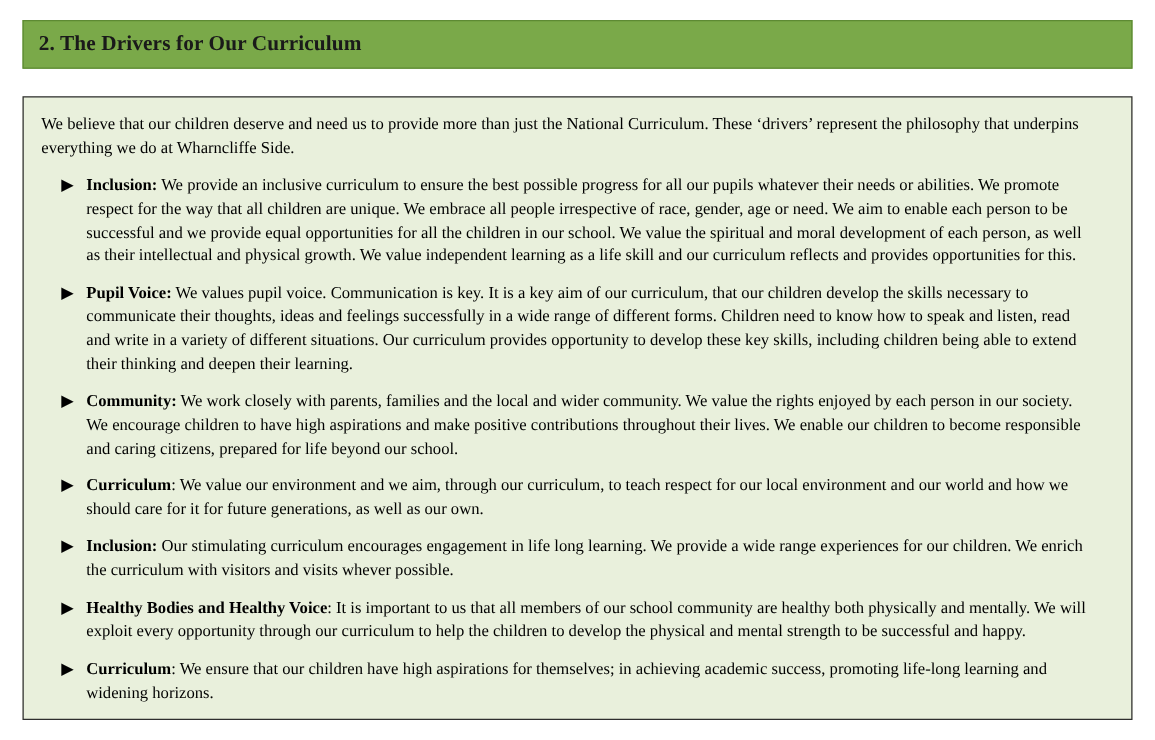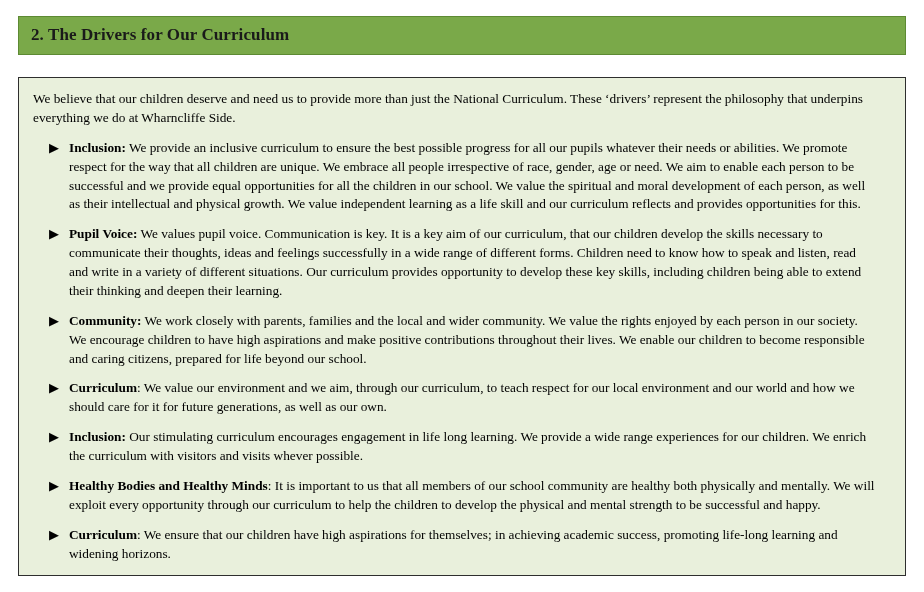--- a/index.html
+++ b/index.html
@@ -78,18 +78,18 @@
   <div class="section-header">2. The Drivers for Our Curriculum</div>
 
   <div class="body-box">
     <p class="intro">We believe that our children deserve and need us to provide more than just the National Curriculum. These ‘drivers’ represent the philosophy that underpins everything we do at Wharncliffe Side.</p>
     <ul class="drivers">
         <li><span class="bullet">▶</span><span class="term">Inclusion:</span><span> We provide an inclusive curriculum to ensure the best possible progress for all our pupils whatever their needs or abilities. We promote respect for the way that all children are unique. We embrace all people irrespective of race, gender, age or need. We aim to enable each person to be successful and we provide equal opportunities for all the children in our school. We value the spiritual and moral development of each person, as well as their intellectual and physical growth. We value independent learning as a life skill and our curriculum reflects and provides opportunities for this.</span></li>
         <li><span class="bullet">▶</span><span class="term">Pupil Voice:</span><span> We values pupil voice. Communication is key. It is a key aim of our curriculum, that our children develop the skills necessary to communicate their thoughts, ideas and feelings successfully in a wide range of different forms. Children need to know how to speak and listen, read and write in a variety of different situations. Our curriculum provides opportunity to develop these key skills, including children being able to extend their thinking and deepen their learning.</span></li>
         <li><span class="bullet">▶</span><span class="term">Community:</span><span> We work closely with parents, families and the local and wider community. We value the rights enjoyed by each person in our society. We encourage children to have high aspirations and make positive contributions throughout their lives. We enable our children to become responsible and caring citizens, prepared for life beyond our school.</span></li>
         <li><span class="bullet">▶</span><span class="term">Curriculum</span><span>: We value our environment and we aim, through our curriculum, to teach respect for our local environment and our world and how we should care for it for future generations, as well as our own.</span></li>
         <li><span class="bullet">▶</span><span class="term">Inclusion:</span><span> Our stimulating curriculum encourages engagement in life long learning. We provide a wide range experiences for our children. We enrich the curriculum with visitors and visits whever possible.</span></li>
-        <li><span class="bullet">▶</span><span class="term">Healthy Bodies and Healthy Minds</span><span>: It is important to us that all members of our school community are healthy both physically and mentally. We will exploit every opportunity through our curriculum to help the children to develop the physical and mental strength to be successful and happy.</span></li>
+        <li><span class="bullet">▶</span><span class="term">Healthy Bodies and Healthy Voice</span><span>: It is important to us that all members of our school community are healthy both physically and mentally. We will exploit every opportunity through our curriculum to help the children to develop the physical and mental strength to be successful and happy.</span></li>
         <li><span class="bullet">▶</span><span class="term">Curriculum</span><span>: We ensure that our children have high aspirations for themselves; in achieving academic success, promoting life-long learning and widening horizons.</span></li>
       </ul>
   </div>
 
 </div>
 
 </body></html>

